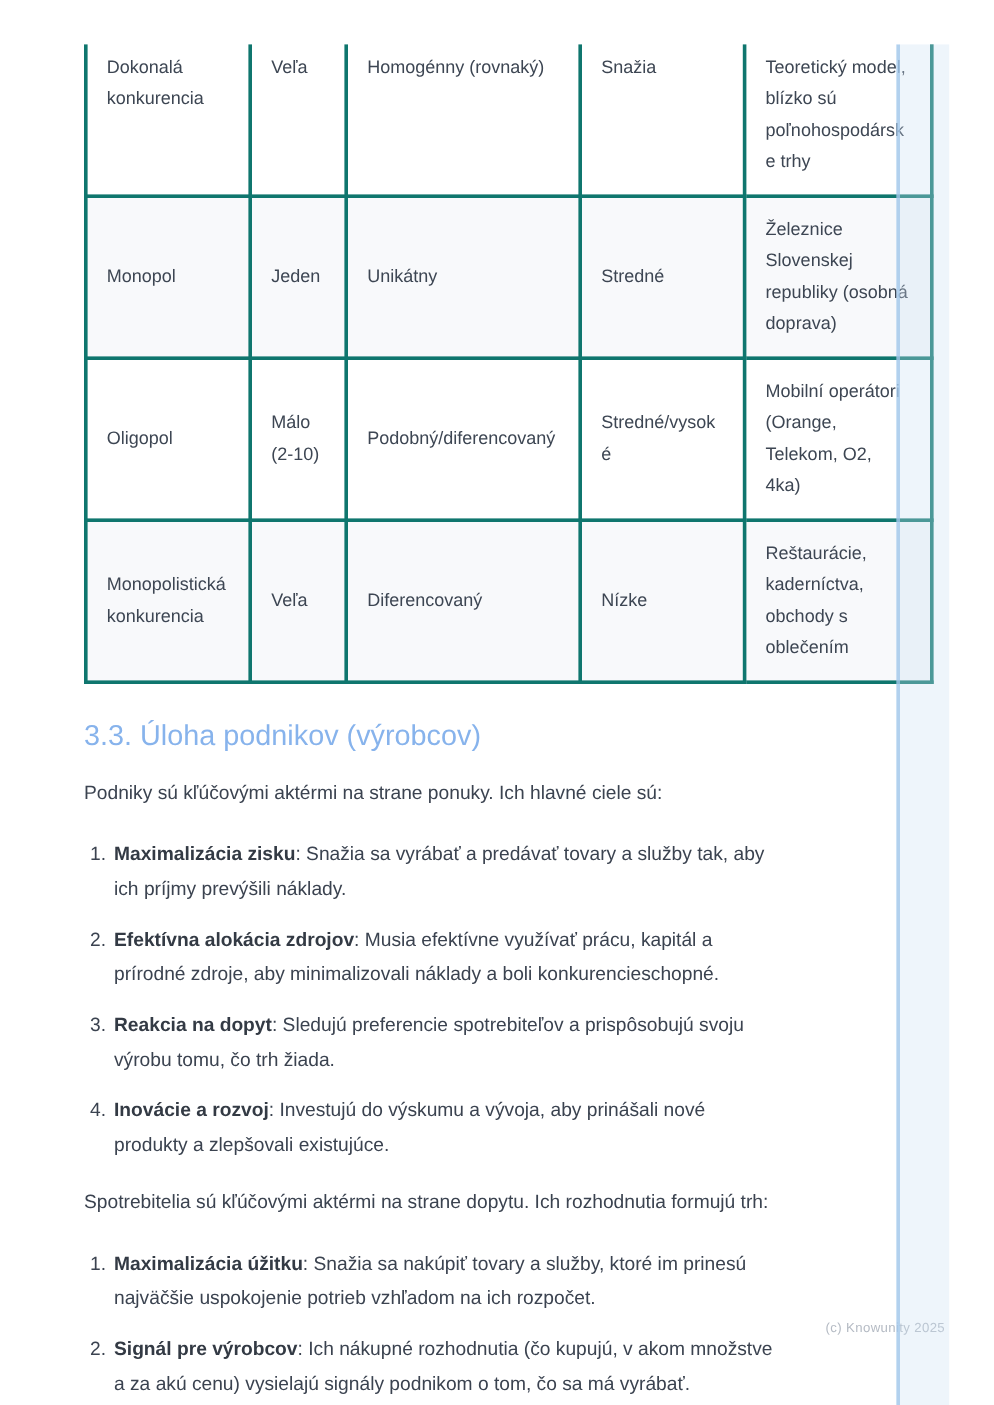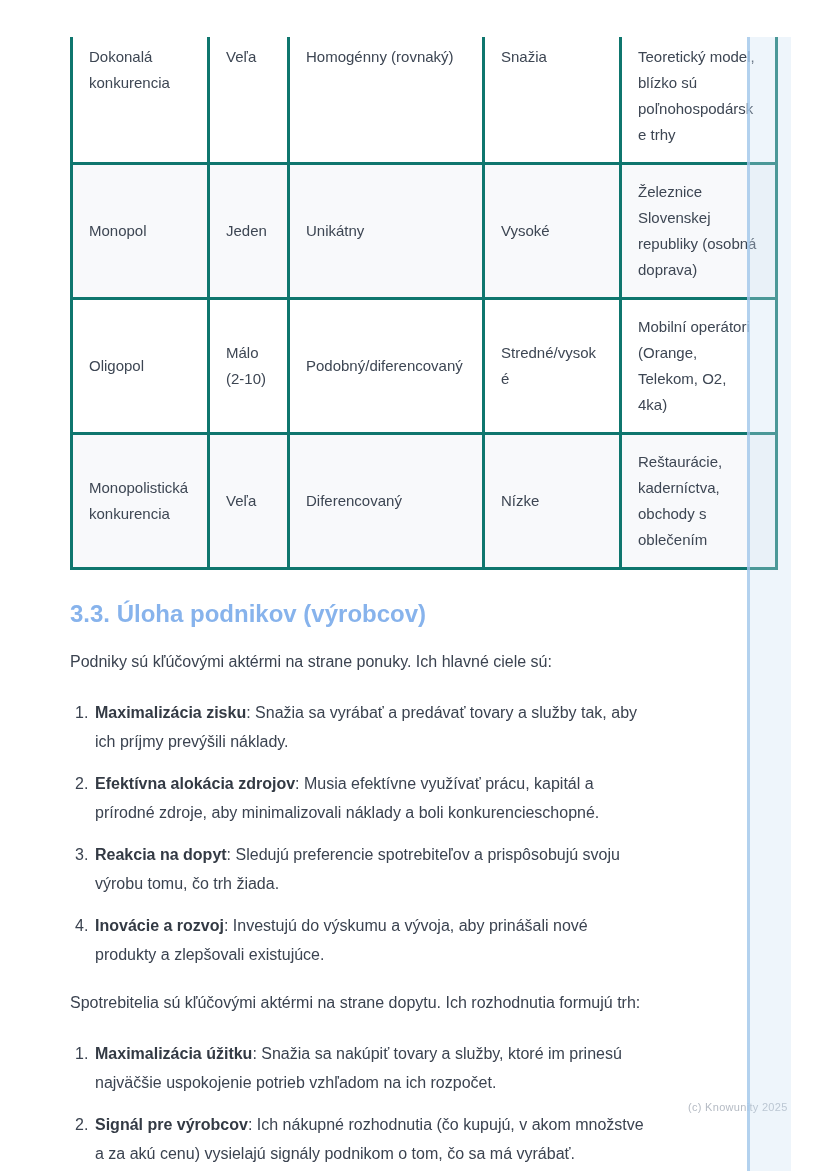--- a/index.html
+++ b/index.html
@@ -40,21 +40,21 @@
   tr.alt { background: #f8f9fb; }
   tr.h1 { height: 115px; padding-left: 32px; }
   tr.h2 { height: 134px; }
   tr.h3 { height: 102px; }
   tr.h4 { height: 130px; }
   
   .section-heading {
     margin: 30px 0 0 0;
     font-size: 24px;
     line-height: 28px;
-    font-weight: 700;
+    font-weight: 400;
     color: #87b3ec;
   }
   .section-heading.second { margin-top: 27px; }
   .section-intro {
     margin: 19px 0 0 0;
     font-size: 16px;
     line-height: 29px;
     max-width: 580px;
   }
   .num-list {
@@ -114,21 +114,21 @@
         <td>Dokonalá konkurencia</td>
         <td>Veľa</td>
         <td>Homogénny (rovnaký)</td>
         <td>Snažia</td>
         <td>Teoretický model, blízko sú poľnohospodárske trhy</td>
       </tr>
       <tr class="alt h2">
         <td>Monopol</td>
         <td>Jeden</td>
         <td>Unikátny</td>
-        <td>Vysoké</td>
+        <td>Stredné</td>
         <td>Železnice Slovenskej republiky (osobná doprava)</td>
       </tr>
       <tr class="h3">
         <td>Oligopol</td>
         <td>Málo (2-10)</td>
         <td>Podobný/diferencovaný</td>
         <td>Stredné/vysoké</td>
         <td>Mobilní operátori (Orange, Telekom, O2, 4ka)</td>
       </tr>
       <tr class="alt h4">

